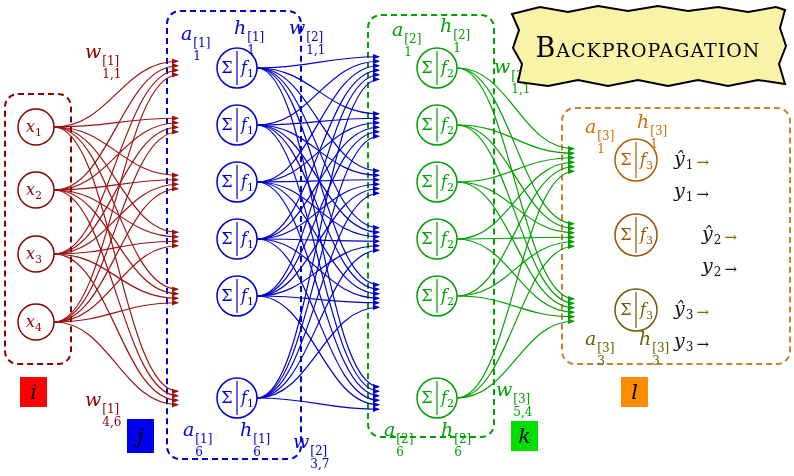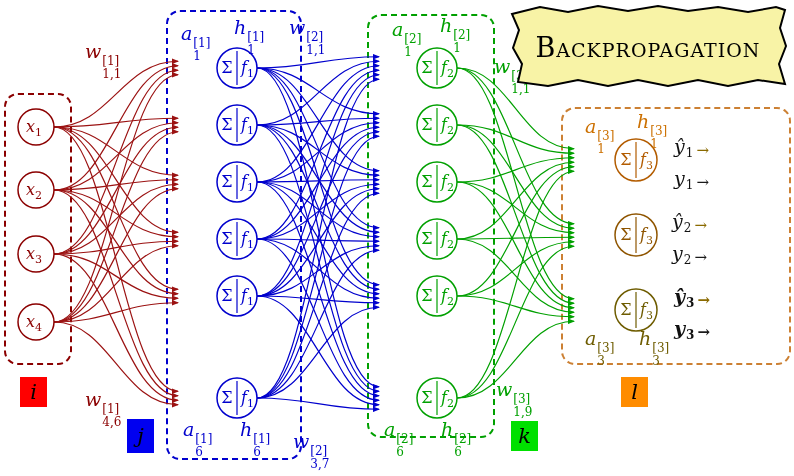--- a/index.html
+++ b/index.html
@@ -8,21 +8,21 @@
   .layer-box{position:absolute;border:2px dashed;border-radius:14px;z-index:1;background:transparent;}
   #net-svg{position:absolute;left:0;top:0;z-index:2;}
   .math-label{position:absolute;font-size:19px;z-index:3;white-space:nowrap;}
   .mbase{font-style:italic;}
   .mstack{display:inline-flex;flex-direction:column;align-items:flex-start;
           font-size:12px;line-height:1.05;vertical-align:-7px;margin-left:1px;font-style:normal;}
   .msup,.msub{display:block;}
   .msubonly{font-size:12px;vertical-align:-4px;font-style:normal;margin-left:1px;}
   .index-box{position:absolute;display:flex;align-items:center;justify-content:center;
              font-style:italic;font-size:21px;color:#000;z-index:4;}
-  .out-pair{position:absolute;z-index:3;font-size:19px;line-height:25px;color:#111;}
+  .out-pair{position:absolute;z-index:3;font-size:19px;line-height:25px;color:#111;margin-top:12px;}
   .out-row{display:flex;align-items:center;}
   .arrow-glyph{font-size:15px;margin-left:3px;font-style:normal;}
   .title-box{position:absolute;left:506px;top:2px;width:284px;height:90px;z-index:5;text-align:right;}
   .title-box svg{position:absolute;left:0;top:0;}
   .title-text{position:absolute;left:0;top:0;width:100%;height:100%;display:flex;
               align-items:center;justify-content:center;font-variant:small-caps;
               font-size:27px;letter-spacing:1px;color:#000;}
 </style>
 </head>
 <body>
@@ -209,21 +209,21 @@
   <div class="math-label" style="left: 293px; top: 430px; color: rgb(0, 0, 205);"><span class="mbase">w</span><span class="mstack">
         <span class="msup">[2]</span>
         <span class="msub">3,7</span>
       </span></div>
   <div class="math-label" style="left: 494px; top: 55px; color: rgb(0, 160, 0);"><span class="mbase">w</span><span class="mstack">
         <span class="msup">[3]</span>
         <span class="msub">1,1</span>
       </span></div>
   <div class="math-label" style="left: 496px; top: 378px; color: rgb(0, 160, 0);"><span class="mbase">w</span><span class="mstack">
         <span class="msup">[3]</span>
-        <span class="msub">1,9</span>
+        <span class="msub">5,4</span>
       </span></div>
 
   <div class="math-label" style="left: 181px; top: 22px; color: rgb(0, 0, 205);"><span class="mbase">a</span><span class="mstack">
         <span class="msup">[1]</span>
         <span class="msub">1</span>
       </span></div>
   <div class="math-label" style="left: 234px; top: 16px; color: rgb(0, 0, 205);"><span class="mbase">h</span><span class="mstack">
         <span class="msup">[1]</span>
         <span class="msub">1</span>
       </span></div>
@@ -273,31 +273,31 @@
   <div class="out-pair" style="left:674px;top:134px;">
     <div class="out-row">
         <span><span class="mbase">ŷ</span><span class="msubonly">1</span></span>
         <span class="arrow-glyph" style="color: rgb(138, 106, 0);">→</span>
       </div>
     <div class="out-row">
         <span><span class="mbase">y</span><span class="msubonly">1</span></span>
         <span class="arrow-glyph" style="color: rgb(26, 26, 26);">→</span>
       </div>
   </div>
-  <div class="out-pair" style="left:672px;top:209px;text-align:center;">
+  <div class="out-pair" style="left:702px;top:209px;text-align:center;">
     <div class="out-row">
         <span><span class="mbase">ŷ</span><span class="msubonly">2</span></span>
         <span class="arrow-glyph" style="color: rgb(138, 106, 0);">→</span>
       </div>
     <div class="out-row">
         <span><span class="mbase">y</span><span class="msubonly">2</span></span>
         <span class="arrow-glyph" style="color: rgb(26, 26, 26);">→</span>
       </div>
   </div>
-  <div class="out-pair" style="left:674px;top:284px;font-weight:bold;">
+  <div class="out-pair" style="left:674px;top:284px;">
     <div class="out-row">
         <span><span class="mbase">ŷ</span><span class="msubonly">3</span></span>
         <span class="arrow-glyph" style="color: rgb(138, 106, 0);">→</span>
       </div>
     <div class="out-row">
         <span><span class="mbase">y</span><span class="msubonly">3</span></span>
         <span class="arrow-glyph" style="color: rgb(26, 26, 26);">→</span>
       </div>
   </div>
 

